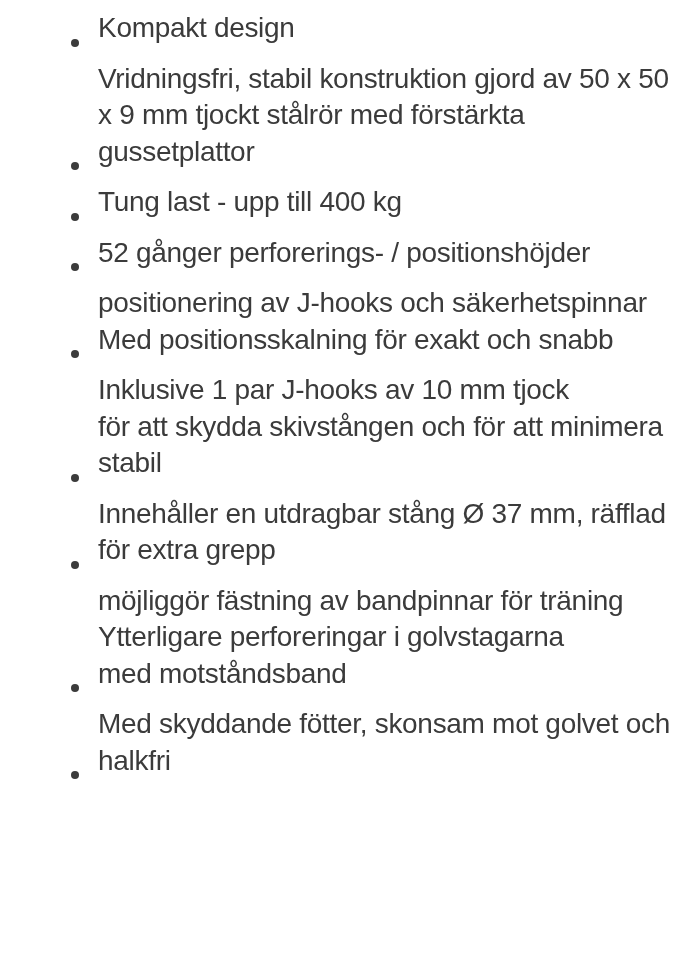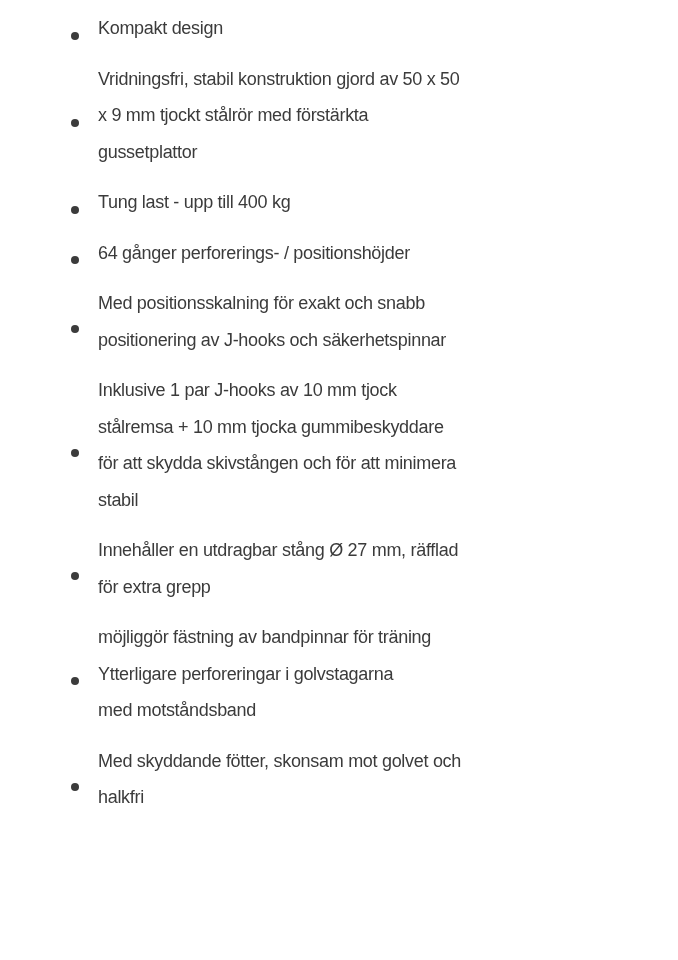--- a/index.html
+++ b/index.html
@@ -14,23 +14,23 @@
     font-family: "Liberation Sans", "DejaVu Sans", sans-serif;
     color: #3b3b3b;
   }
   ul.feature-list {
     margin: 0;
     padding: 10px 20px 0 71px;
     list-style: none;
   }
   li.feature-item {
     display: flex;
-    align-items: center;
+    align-items: flex-end;
     margin: 0 0 14px 0;
-    font-size: 18px;
+    font-size: 28px;
     line-height: 36.5px;
     letter-spacing: -0.3px;
   }
   .bullet-dot {
     flex: 0 0 auto;
     width: 8px;
     height: 8px;
     border-radius: 50%;
     background: #3b3b3b;
     margin-top: 15px;
@@ -61,43 +61,42 @@
   </li>
     <li class="feature-item">
     <span class="bullet-dot" style="background: rgb(59, 59, 59);"></span>
     <span class="item-text">
         <span class="line">Tung last - upp till 400 kg</span>
       </span>
   </li>
     <li class="feature-item">
     <span class="bullet-dot" style="background: rgb(59, 59, 59);"></span>
     <span class="item-text">
-        <span class="line">64 gånger perforerings- / positionshöjder</span>
+        <span class="line">52 gånger perforerings- / positionshöjder</span>
       </span>
   </li>
     <li class="feature-item">
     <span class="bullet-dot" style="background: rgb(59, 59, 59);"></span>
     <span class="item-text">
+        <span class="line">positionering av J-hooks och säkerhetspinnar</span>
         <span class="line">Med positionsskalning för exakt och snabb</span>
-        <span class="line">positionering av J-hooks och säkerhetspinnar</span>
       </span>
   </li>
     <li class="feature-item">
     <span class="bullet-dot" style="background: rgb(59, 59, 59);"></span>
     <span class="item-text">
         <span class="line">Inklusive 1 par J-hooks av 10 mm tjock</span>
-        <span class="line">stålremsa + 10 mm tjocka gummibeskyddare</span>
         <span class="line">för att skydda skivstången och för att minimera</span>
         <span class="line">stabil</span>
       </span>
   </li>
     <li class="feature-item">
     <span class="bullet-dot" style="background: rgb(59, 59, 59);"></span>
     <span class="item-text">
-        <span class="line">Innehåller en utdragbar stång Ø 27 mm, räfflad</span>
+        <span class="line">Innehåller en utdragbar stång Ø 37 mm, räfflad</span>
         <span class="line">för extra grepp</span>
       </span>
   </li>
     <li class="feature-item">
     <span class="bullet-dot" style="background: rgb(59, 59, 59);"></span>
     <span class="item-text">
         <span class="line">möjliggör fästning av bandpinnar för träning</span>
         <span class="line">Ytterligare perforeringar i golvstagarna</span>
         <span class="line">med motståndsband</span>
       </span>

